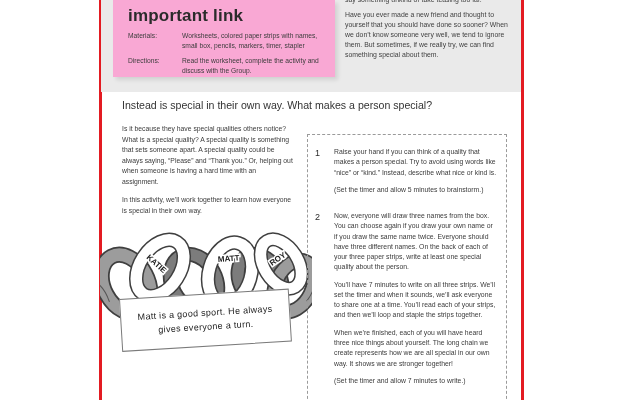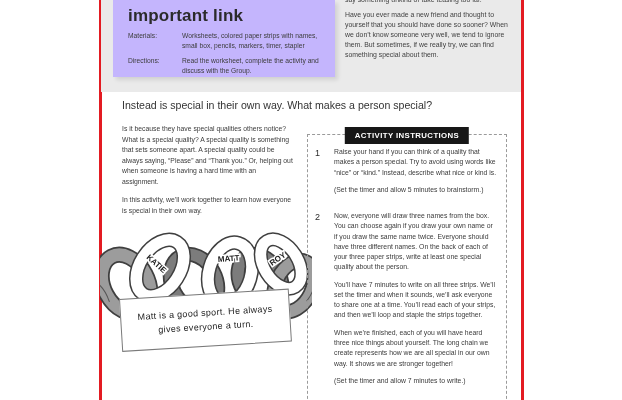--- a/index.html
+++ b/index.html
@@ -6,21 +6,21 @@
   body{width:622px;height:400px;overflow:hidden;background:#ffffff;
        font-family:"Liberation Sans","DejaVu Sans",sans-serif;}
   .page{position:absolute;left:0;top:0;width:622px;height:400px;overflow:hidden;}
 
   .crop-line{position:absolute;top:0;width:2.5px;height:400px;background:#e31b22;}
   .crop-left{left:99px;}
   .crop-right{left:521px;}
 
   .gray-band{position:absolute;left:101px;top:0;width:420px;height:92px;background:#eaeaea;}
 
-  .materials-box{position:absolute;left:113px;top:0;width:222px;height:77px;background:#c4b5fd;
+  .materials-box{position:absolute;left:113px;top:0;width:222px;height:77px;background:#f9a8d4;
                  box-shadow:3px 3px 4px rgba(0,0,0,0.10);}
   .materials-title{margin:6px 0 5px 15px;font-size:17px;font-weight:600;color:#2b2b2b;letter-spacing:.2px;}
   .materials-rows{margin-left:15px;display:grid;grid-template-columns:50px 1fr;row-gap:5px;column-gap:4px;
                   font-size:6.7px;line-height:1.5;color:#3c3c3c;width:195px;}
   .materials-label{color:#3c3c3c;}
 
   .intro{position:absolute;left:345px;top:-5px;width:170px;font-size:6.9px;line-height:1.45;color:#3f3f3f;}
   .intro-clipped{margin:0;}
   .intro-para{margin:5px 0 0 0;}
 
@@ -127,21 +127,20 @@
     <text class="chain-name" x="118" y="36" font-size="8" transform="rotate(-4 118 36)">MATT</text>
     <text class="chain-name" x="138" y="82" font-size="8" transform="rotate(-10 138 82)">EMILY</text>
     <text class="chain-name" x="172" y="40" font-size="8" transform="rotate(-34 172 40)">ROY</text>
   </svg>
 
   <div class="paper-strip">
     <span>Matt is a good sport. He always gives everyone a turn.</span>
   </div>
 
   <div class="activity-box">
-    <div class="activity-header">ACTIVITY INSTRUCTIONS</div>
     <div class="activity-items">
 
       <div class="activity-item">
         <div class="item-number">1</div>
         <div class="item-text">
           <p>Raise your hand if you can think of a quality that makes a person special. Try to avoid using words like “nice” or “kind.” Instead, describe what nice or kind is.</p>
           <p>(Set the timer and allow 5 minutes to brainstorm.)</p>
         </div>
       </div>
 

